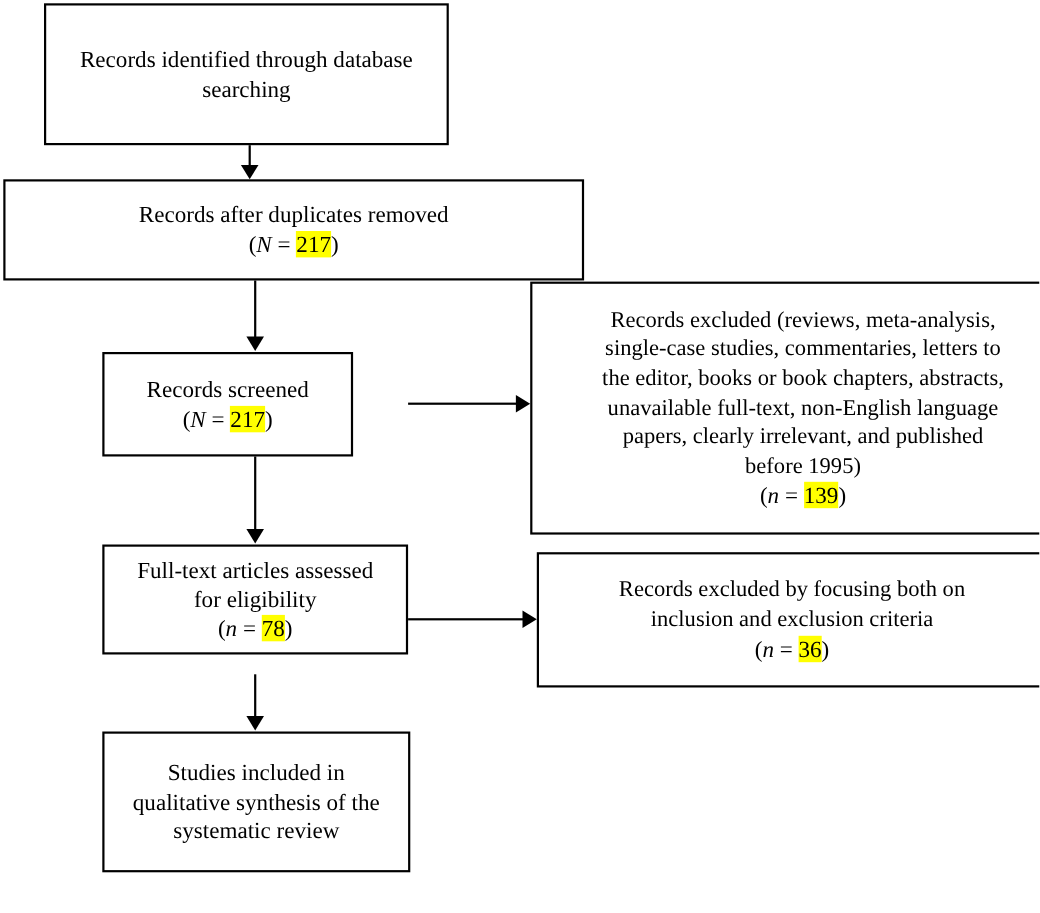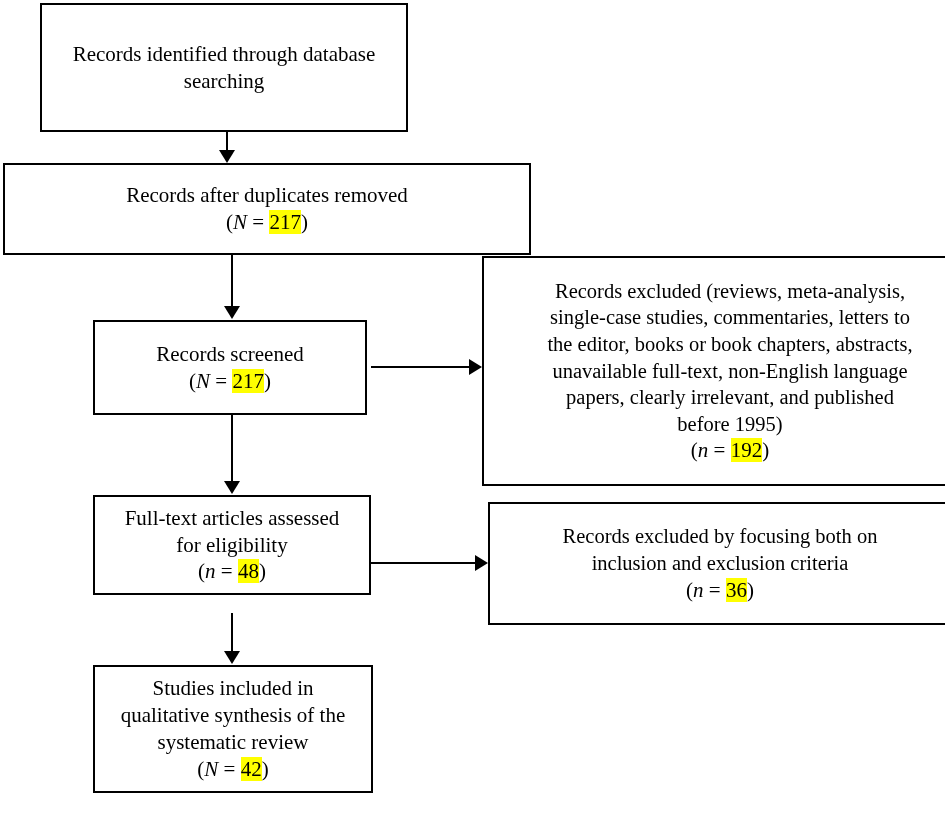--- a/index.html
+++ b/index.html
@@ -41,21 +41,21 @@
   .var {
     font-style: italic;
   }
   .hl {
     background: #ffff00;
     color: #000000;
   }
   
   #box-identified   { left: 40px;  top: 3px;   width: 368px; height: 129px; }
   #box-duplicates   { left: 3px;   top: 163px; width: 528px; height: 92px; }
-  #box-screened     { left: 93px;  top: 320px; width: 274px; height: 95px; }
+  #box-screened     { left: 93px;  top: 320px; width: 228px; height: 95px; }
   #box-excluded-1   { left: 482px; top: 256px; width: 496px; height: 230px; }
   #box-fulltext     { left: 93px;  top: 495px; width: 278px; height: 100px; }
   #box-excluded-2   { left: 488px; top: 502px; width: 464px; height: 123px; }
   #box-included     { left: 93px;  top: 665px; width: 280px; height: 128px; }
 
   #box-excluded-1 .node-text { font-size: 20.5px; line-height: 1.30; }
   #box-excluded-2 .node-text { font-size: 20.5px; line-height: 1.30; }
 
   
   .conn { position: absolute; }
@@ -119,46 +119,45 @@
   </div>
 
   <div class="node" id="box-excluded-1">
     <div>
       <div class="node-text">Records excluded (reviews, meta-analysis,
 single-case studies, commentaries, letters to
 the editor, books or book chapters, abstracts,
 unavailable full-text, non-English language
 papers, clearly irrelevant, and published
 before 1995)</div>
-      <div class="count-line"><span>(</span><span class="var">n</span><span> = </span><span class="hl">192</span><span>)</span></div>
+      <div class="count-line"><span>(</span><span class="var">n</span><span> = </span><span class="hl">139</span><span>)</span></div>
     </div>
   </div>
 
   <div class="node" id="box-fulltext">
     <div>
       <div class="node-text">Full-text articles assessed
 for eligibility</div>
-      <div class="count-line"><span>(</span><span class="var">n</span><span> = </span><span class="hl">48</span><span>)</span></div>
+      <div class="count-line"><span>(</span><span class="var">n</span><span> = </span><span class="hl">78</span><span>)</span></div>
     </div>
   </div>
 
   <div class="node" id="box-excluded-2">
     <div>
       <div class="node-text">Records excluded by focusing both on
 inclusion and exclusion criteria</div>
       <div class="count-line"><span>(</span><span class="var">n</span><span> = </span><span class="hl">36</span><span>)</span></div>
     </div>
   </div>
 
   <div class="node" id="box-included">
     <div>
       <div class="node-text">Studies included in
 qualitative synthesis of the
 systematic review</div>
-      <div class="count-line"><span>(</span><span class="var">N</span><span> = </span><span class="hl">42</span><span>)</span></div>
     </div>
   </div>
 
   <div class="conn v-line" id="conn-1-v"></div>
   <div class="conn arrow-down" id="conn-1-a"></div>
 
   <div class="conn v-line" id="conn-2-v"></div>
   <div class="conn arrow-down" id="conn-2-a"></div>
 
   <div class="conn v-line" id="conn-3-v"></div>

